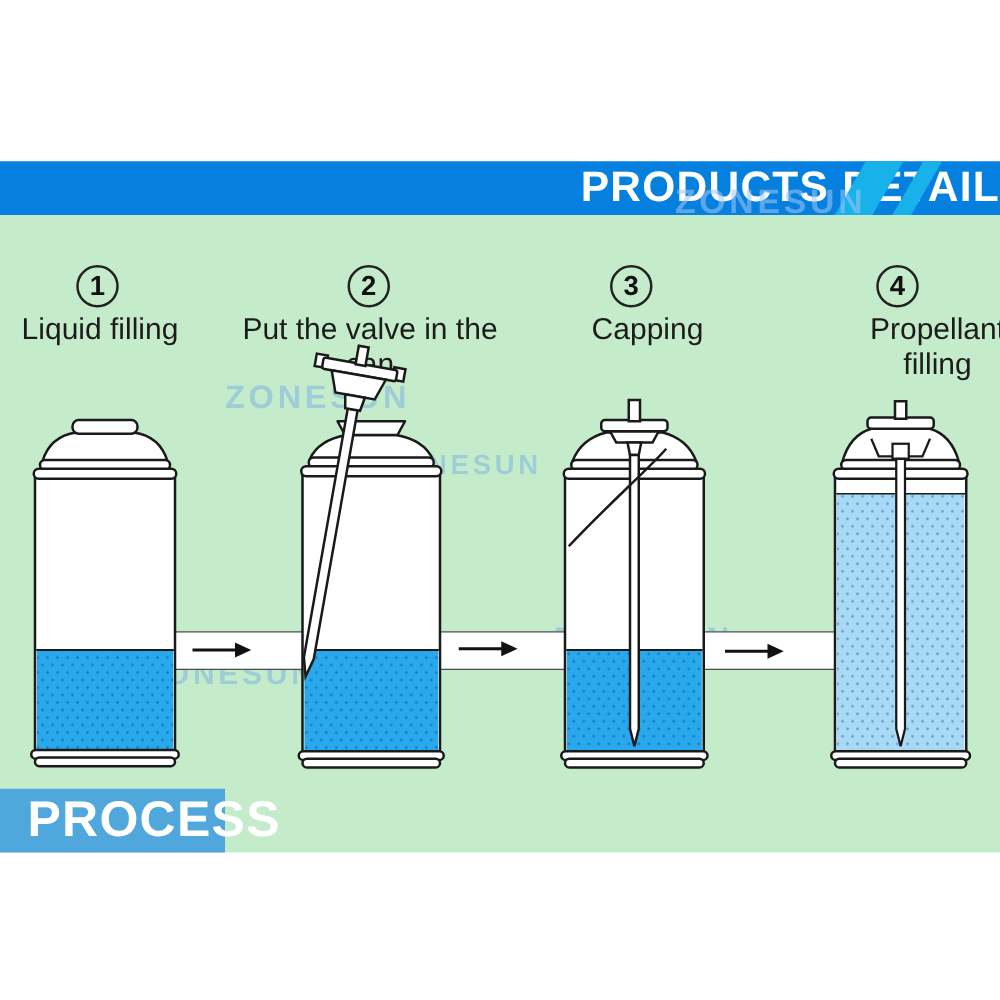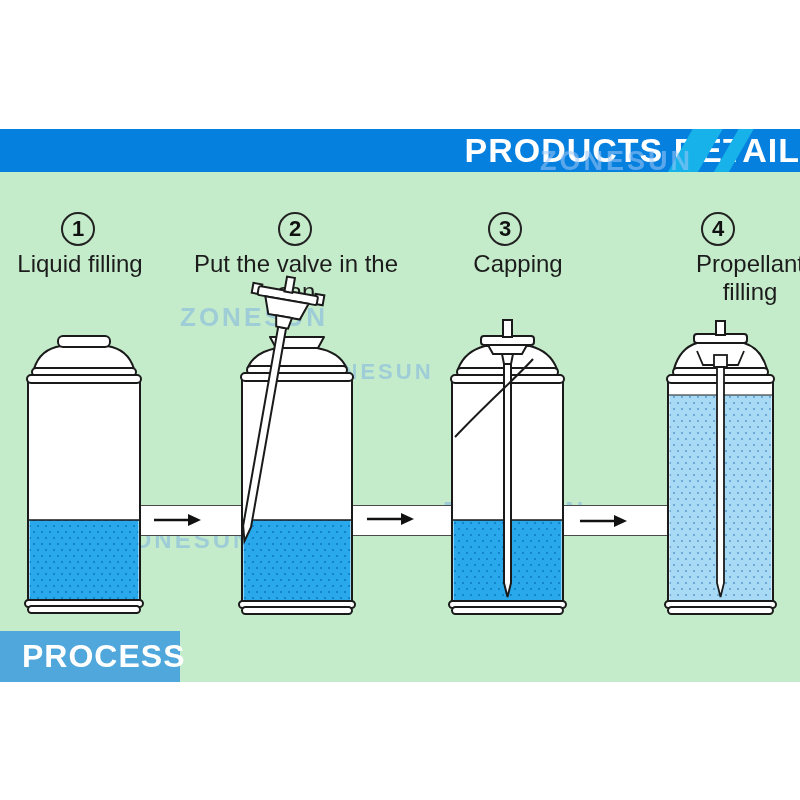--- a/index.html
+++ b/index.html
@@ -23,21 +23,21 @@
         text-align:center;line-height:30px;font-size:22px;font-weight:bold;color:#111;background:transparent;}
   .step-label{position:absolute;top:250px;text-align:center;font-size:24px;color:#1c1c1c;}
   .band{position:absolute;top:505px;height:31px;background:#ffffff;
         border-top:1.5px solid #4a4a4a;border-bottom:1.5px solid #4a4a4a;box-sizing:border-box;}
   .band-1{left:137px;width:106px;}
   .band-2{left:352px;width:100px;}
   .band-3{left:563px;width:105px;}
   .arrow{position:absolute;width:50px;height:16px;}
   .can-svg{position:absolute;}
   .process-box{position:absolute;left:0;top:631px;width:180px;height:51px;background:#4FA7DB;}
-  .process-label{color:#ffffff;font-size:32px;font-weight:bold;letter-spacing:1px;line-height:51px;padding-left:22px;}
+  .process-label{color:#ffffff;font-size:40px;font-weight:bold;letter-spacing:1px;line-height:51px;padding-left:22px;}
 </style>
 </head>
 <body>
 
 <div class="page">
 
   <div class="header-bar" style="background-color: rgb(6, 128, 222);">
     <div class="header-title">PRODUCTS DETAIL</div>
     <div class="stripe stripe-1" style="background-color: rgb(24, 178, 234);"></div>
     <div class="stripe stripe-2" style="background-color: rgb(24, 178, 234);"></div>

